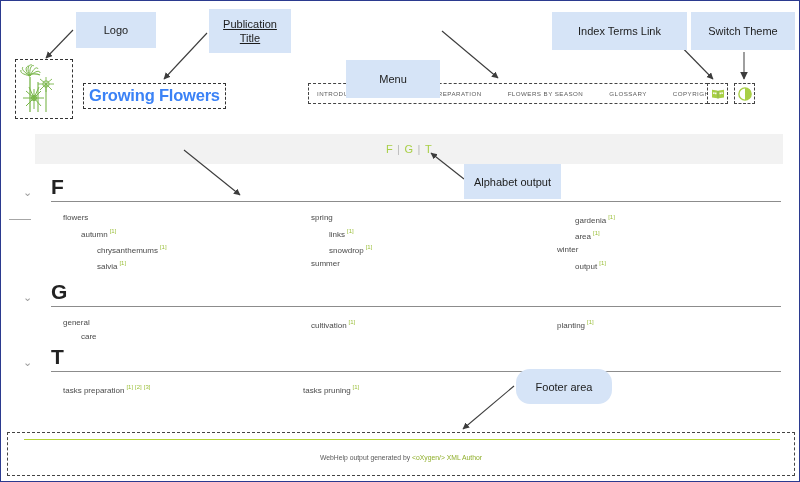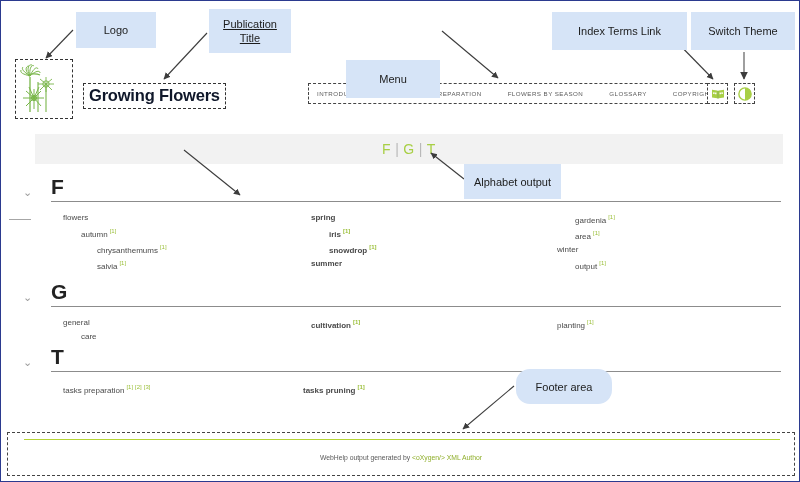--- a/index.html
+++ b/index.html
@@ -37,21 +37,21 @@
     position: absolute;
     left: 82px;
     top: 82px;
     border: 1.4px dashed #333;
     padding: 1px 5px 2px 5px;
     background: #fff;
   }
   .pub-title {
     font-size: 16.5px;
     font-weight: bold;
-    color: #0f172a;
+    color: #3b82f6;
     letter-spacing: -0.2px;
     white-space: nowrap;
     line-height: 1.25;
   }
 
   .menu-box {
     position: absolute;
     left: 307px;
     top: 82px;
     height: 21px;
@@ -93,21 +93,21 @@
     left: 34px;
     top: 133px;
     width: 748px;
     height: 30px;
     background: #f2f2f2;
     display: flex;
     align-items: center;
     justify-content: center;
   }
   .alpha-links {
-    font-size: 14px;
+    font-size: 11px;
     color: #a8cf45;
     letter-spacing: 0.5px;
   }
   .alpha-links .letter { color: #a8cf45; }
   .alpha-links .sep { color: #b9b9b9; margin: 0 4px; }
 
   
   .section { position: absolute; left: 0; width: 800px; }
   .sec-head {
     position: relative;
@@ -144,21 +144,21 @@
     position: relative;
     margin-top: 6px;
     height: 70px;
     padding-left: 20px;
   }
   .col {
     position: absolute;
     top: 0;
   }
   .col.c1 { left: 62px; }
-  .col.c2 { left: 310px; font-weight: bold; }
+  .col.c2 { left: 310px; }
   .col.c3 { left: 556px; }
 
   .term {
     font-size: 8px;
     color: #4a4a4a;
     line-height: 13.5px;
     white-space: nowrap;
   }
   .term.lvl1 { padding-left: 0px; }
   .term.lvl2 { padding-left: 18px; }
@@ -306,21 +306,21 @@
     </div>
     <div class="sec-body">
       <div class="col c1">
         <div class="term lvl1"><span>flowers</span></div>
         <div class="term lvl2"><span>autumn</span><span class="ref">[1]</span></div>
         <div class="term lvl3"><span>chrysanthemums</span><span class="ref">[1]</span></div>
         <div class="term lvl3"><span>salvia</span><span class="ref">[1]</span></div>
       </div>
       <div class="col c2">
         <div class="term lvl1"><span>spring</span></div>
-        <div class="term lvl2"><span>iris</span><span class="ref">[1]</span></div>
+        <div class="term lvl2"><span>links</span><span class="ref">[1]</span></div>
         <div class="term lvl2"><span>snowdrop</span><span class="ref">[1]</span></div>
         <div class="term lvl1"><span>summer</span></div>
       </div>
       <div class="col c3">
         <div class="term lvl2"><span>gardenia</span><span class="ref">[1]</span></div>
         <div class="term lvl2"><span>area</span><span class="ref">[1]</span></div>
         <div class="term lvl1"><span>winter</span></div>
         <div class="term lvl2"><span>output</span><span class="ref">[1]</span></div>
       </div>
     </div>

